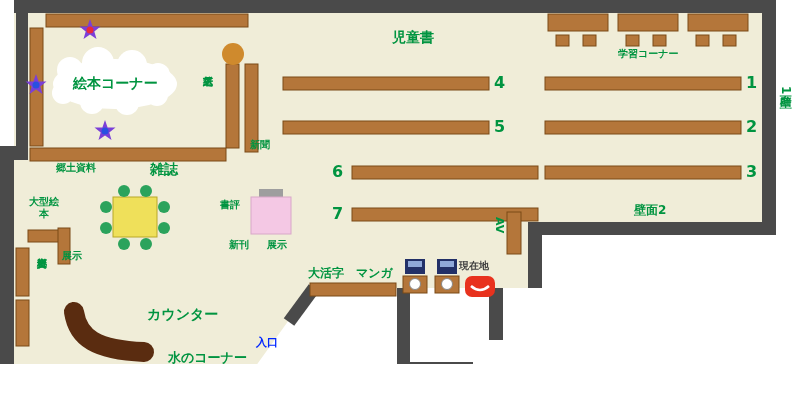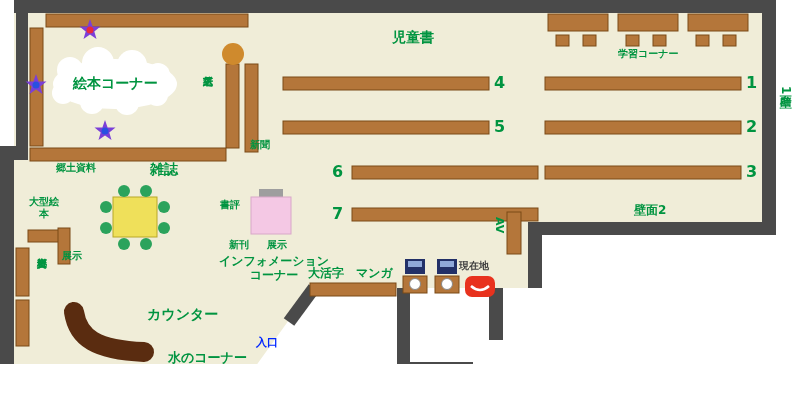--- a/index.html
+++ b/index.html
@@ -165,20 +165,19 @@
   <div class="label wrap" style="left:28px; top:196px; width:32px;">大型絵本</div>
   <div class="label" style="left:62px; top:250px;">展示</div>
   <div class="label vert" style="left:36px; top:250px;">郷土資料</div>
   <div class="label sz14 bold" style="left:114px; top:306px;margin-left:33px;">カウンター</div>
   <div class="label sz10" style="left:168px; top:351px;">水のコーナー</div>
   <div class="label blue sz16 bold" style="left:256px; top:337px;">入口</div>
 
   <div class="label" style="left:220px; top:199px;">書評</div>
   <div class="label" style="left:229px; top:239px;">新刊</div>
   <div class="label" style="left:267px; top:239px;">展示</div>
-  <div class="label wrap sz12" style="left:216px; top:255px; width:116px;">インフォメーションコーナー</div>
 
   <div class="label sz12" style="left:308px; top:267px;">大活字</div>
   <div class="label sz12" style="left:356px; top:267px;">マンガ</div>
   <div class="label red" style="left:459px; top:260px;">現在地</div>
   <div class="label vert sz11" style="left:492px; top:217px;">AV</div>
 
 </div>
 
 </body></html>

